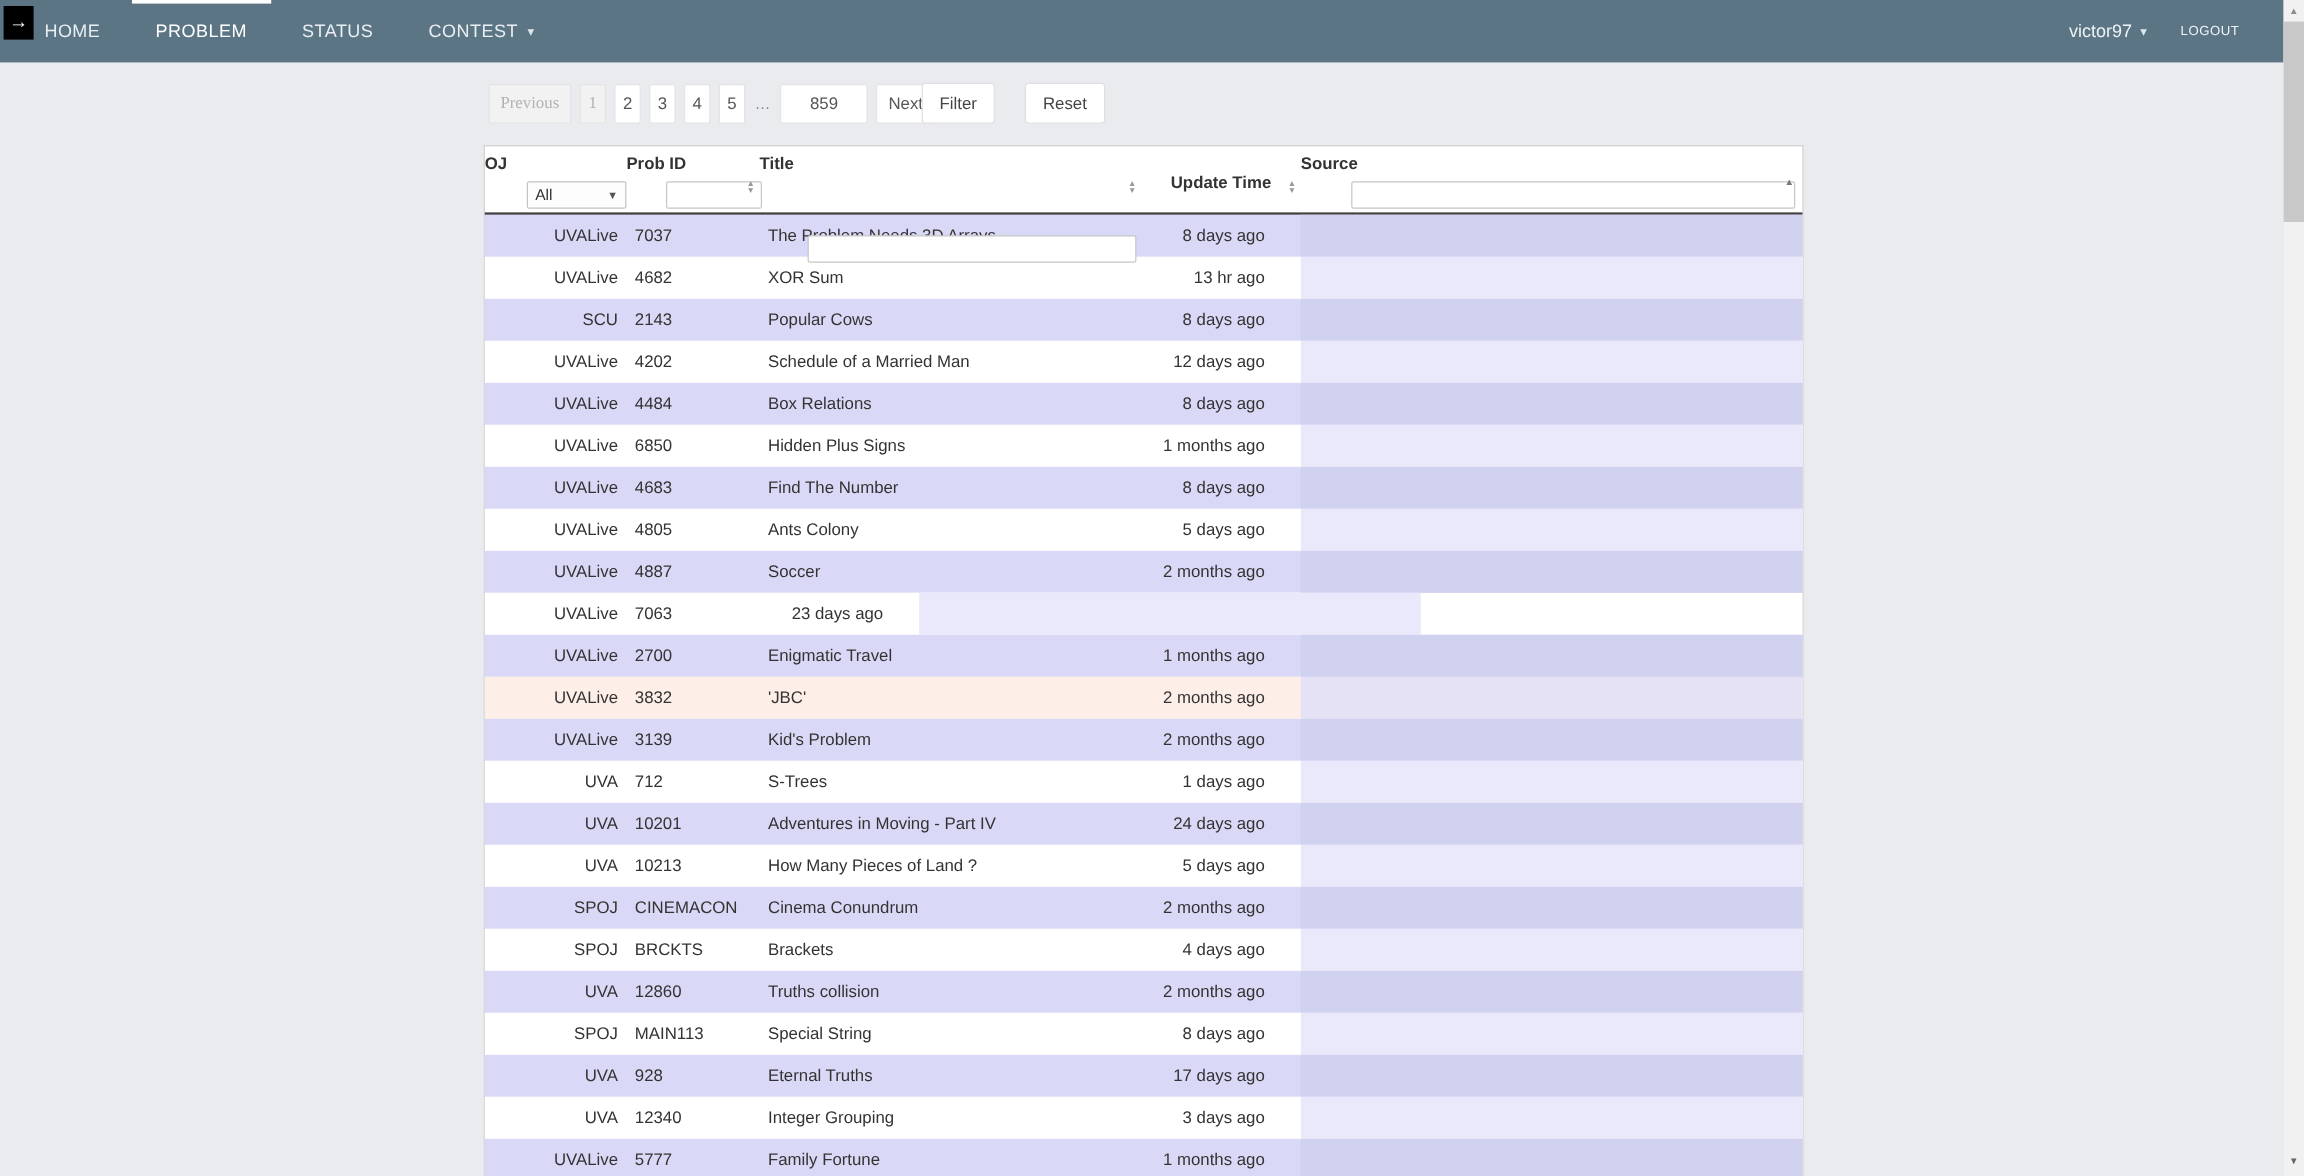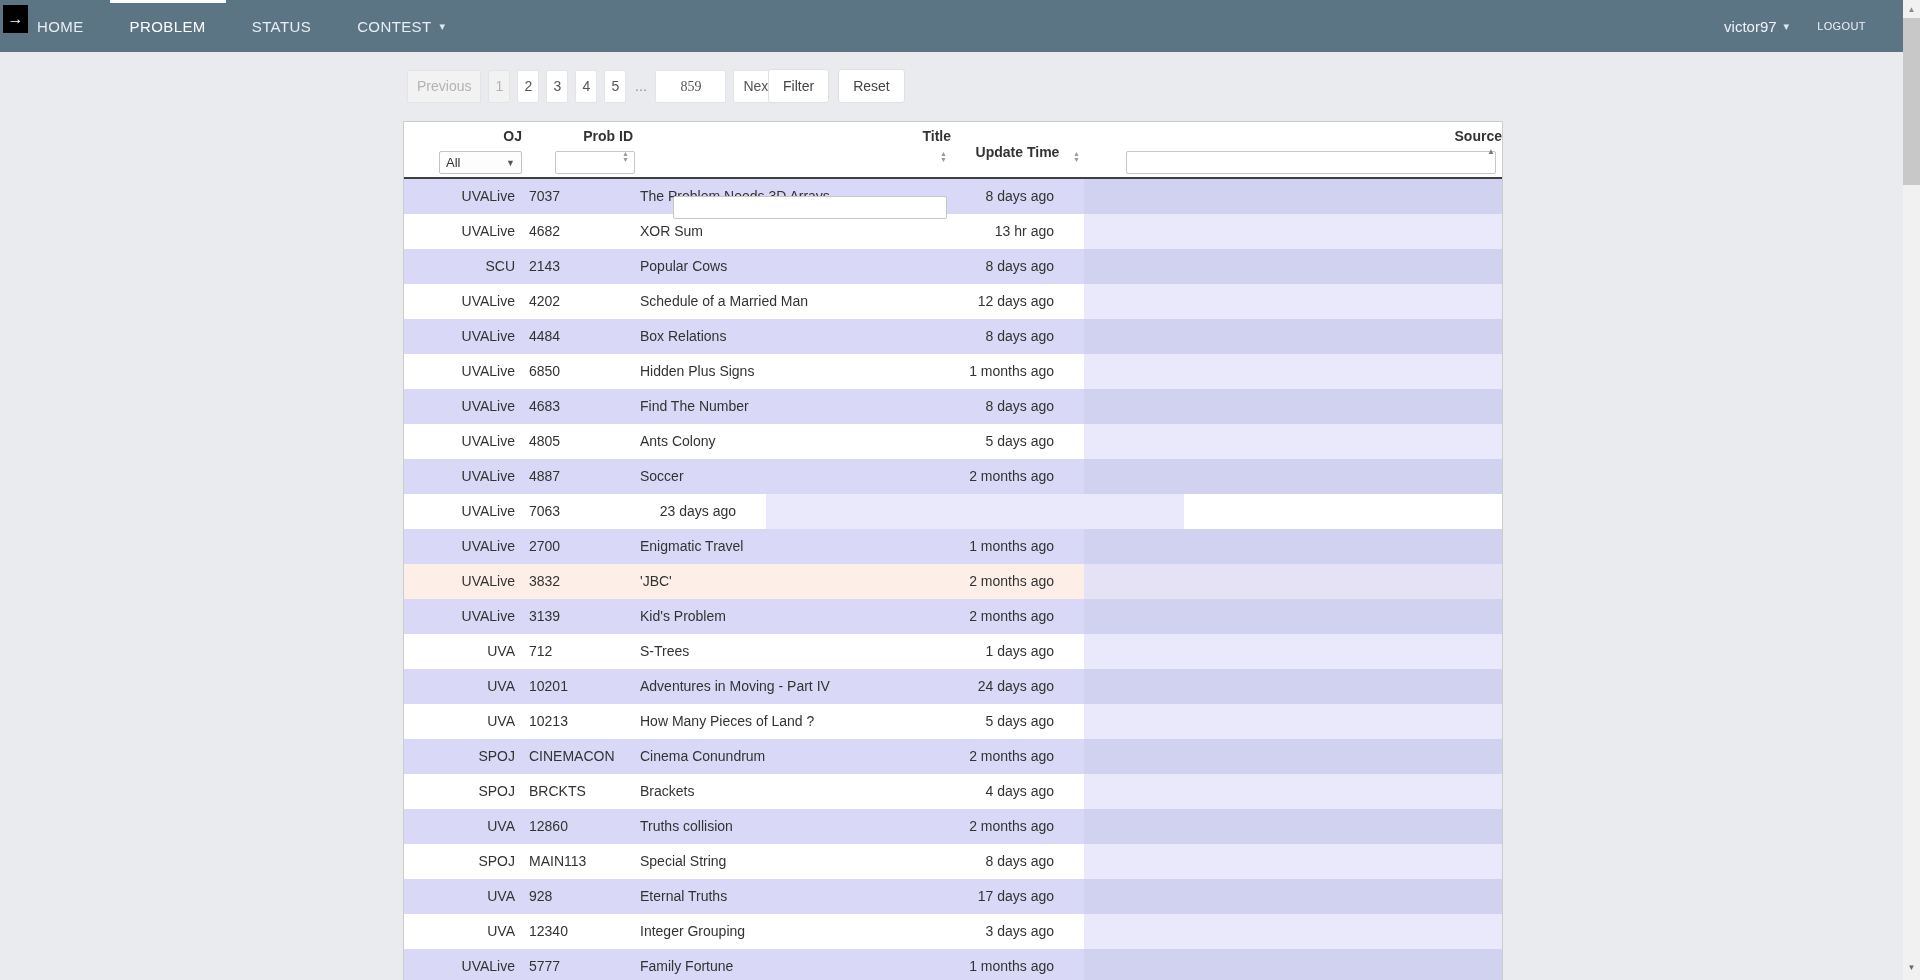--- a/index.html
+++ b/index.html
@@ -25,38 +25,38 @@
   .user-menu { display:flex; align-items:center; gap:7px; color:#eef3f6;
     font-size:15px; cursor:pointer; }
   .logout { color:#eef3f6; font-size:11px; letter-spacing:.4px; cursor:pointer; }
 
   
   .pagebar { position:absolute; left:407px; top:70px; display:flex; gap:7px;
     align-items:center; }
   .pg-btn { height:33px; line-height:31px; min-width:22px; text-align:center;
     background:#fff; border:1px solid #e4e4e4; border-radius:2px; color:#555;
     font-size:14px; cursor:pointer; }
-  .pg-btn.disabled { background:#f2f2f2; color:#b3b3b3; }
+  .pg-btn.disabled { background:#f2f2f2; color:#b3b3b3;font-family:Liberation Serif, serif; }
   .pg-ellipsis { color:#888; font-size:13px; padding:0 1px; }
-  .actionbar { position:absolute; left:768px; top:69px; display:flex; gap:9px; }
+  .actionbar { position:absolute; left:768px; top:69px; display:flex; gap:25px; }
   .act-btn { height:34px; line-height:32px; padding:0 14px; background:#fff;
     border:1px solid #e0e0e0; border-radius:3px; color:#444; font-size:14px;
     cursor:pointer; }
 
   
   .table-card { position:absolute; left:403px; top:121px; width:1100px;
     height:860px; background:#fff; border:1px solid #cccccc; border-bottom:none; }
   .thead { height:57px; border-bottom:2px solid #3f3f3f; display:flex; }
   .hcol { position:relative; display:flex; flex-direction:column; }
   .c-oj  { width:118px; }
   .c-pid { width:111px; }
   .c-title { width:318px;gap:48px; }
   .c-upd { width:133px; }
   .c-src { width:418px; }
-  .hlabel { height:26px; line-height:28px; text-align:right; font-weight:bold;
+  .hlabel { height:26px; line-height:28px; text-align:left; font-weight:bold;
     font-size:14px; color:#333; }
   .hfilter { height:29px; display:flex; align-items:center; justify-content:center;padding-left:35px; }
   .f-input { height:23px; border:1px solid #c6c6c6; border-radius:2px;
     background:#fff; font-size:13px; padding:0 5px; color:#333; outline:none; }
   .w-pid { width:80px; } .w-title { width:274px; } .w-src { width:370px; }
   .f-select { width:91px; height:23px; border:1px solid #c3c3c3; border-radius:2px;
     background:#fdfdfd; font-size:13px; color:#333; display:flex;
     align-items:center; justify-content:space-between; padding:0 6px; cursor:pointer; }
   .sel-caret { font-size:9px; color:#555; }
   .sort-both { position:absolute; right:4px; top:29px; display:flex;
@@ -127,21 +127,21 @@
 </div>
 
 <div class="pagebar">
     <div class="pg-btn disabled" style="padding: 0px 9px;">Previous</div>
     <div class="pg-btn disabled">1</div>
     <div class="pg-btn">2</div>
     <div class="pg-btn">3</div>
     <div class="pg-btn">4</div>
     <div class="pg-btn">5</div>
     <span class="pg-ellipsis">…</span>
-    <div class="pg-btn" style="padding: 0px 24px; font-family: Liberation Serif, serif;">859</div>
+    <div class="pg-btn" style="padding: 0px 24px;">859</div>
     <div class="pg-btn" style="padding: 0px 9px;">Next</div>
   </div>
 
 <div class="actionbar">
   <div class="act-btn">Filter</div>
   <div class="act-btn">Reset</div>
 </div>
 
 <div class="table-card">
   <div class="thead">

